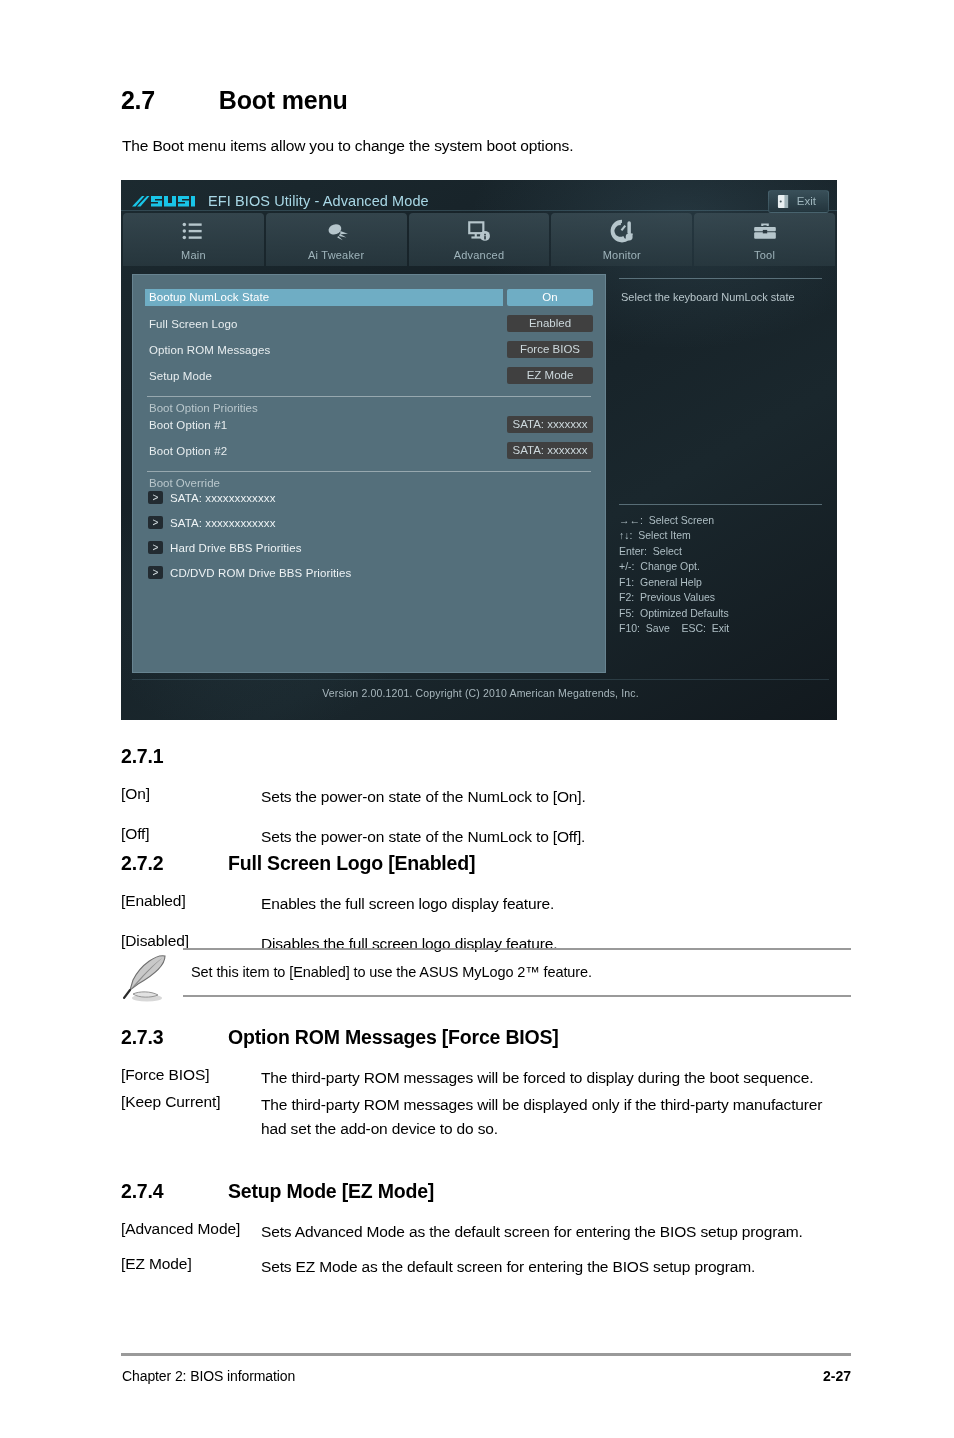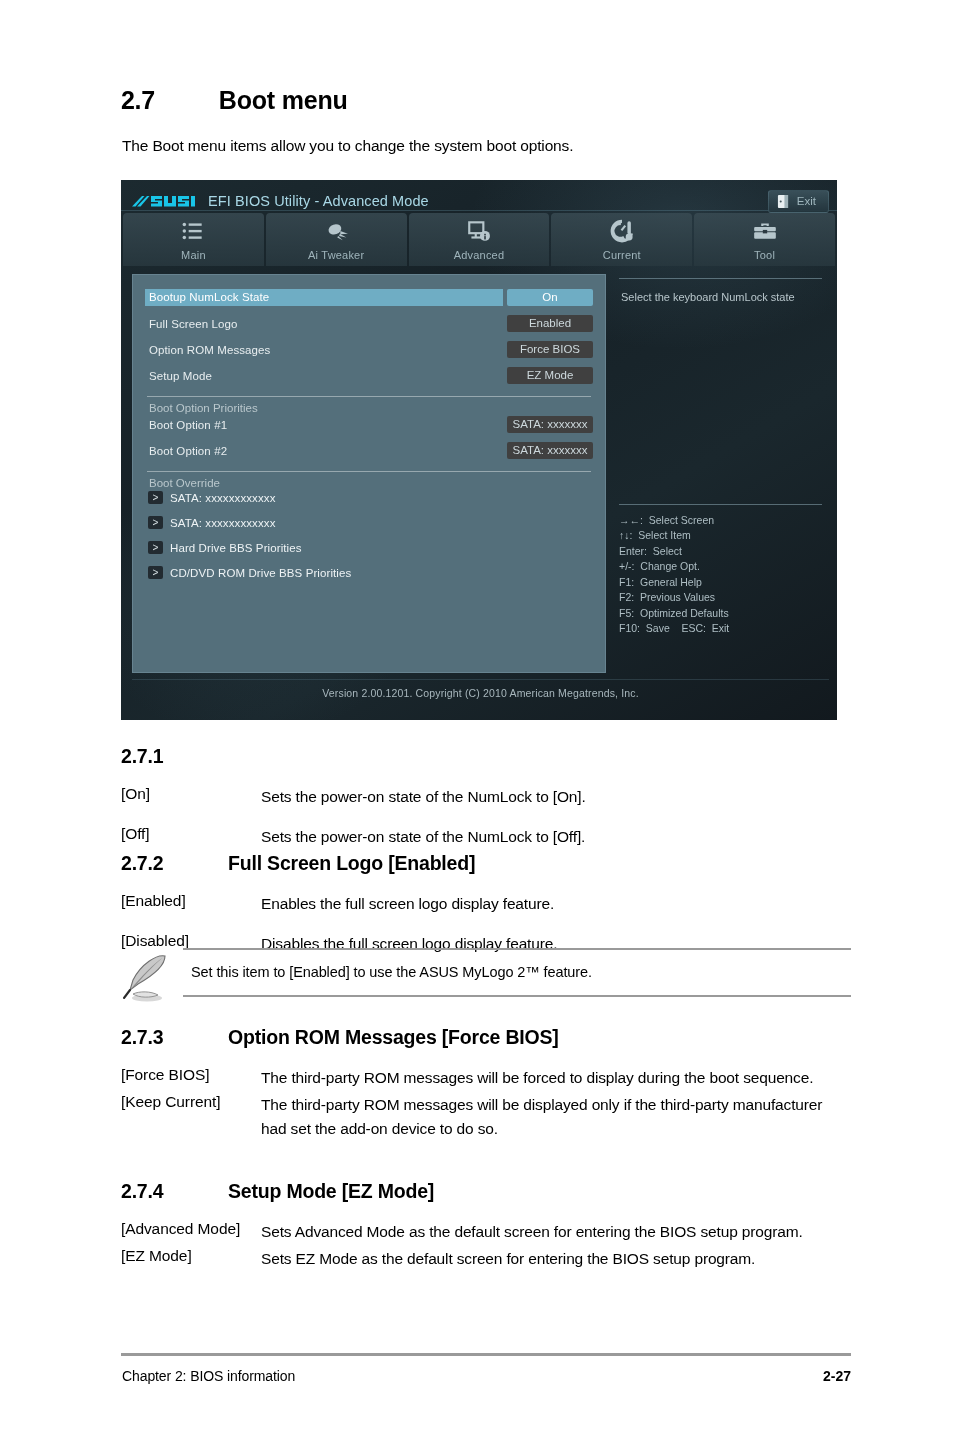--- a/index.html
+++ b/index.html
@@ -439,21 +439,21 @@
       </div>
 
       <div class="tab">
         <svg class="tab-ico" viewBox="0 0 24 24">
           <path d="M12 3 a9 9 0 1 0 0 18 a9 9 0 0 0 0 -18 z" fill="none" stroke="#b6c6cc" stroke-width="3" stroke-dasharray="40 60"></path>
           <path d="M11 5 a7 7 0 1 0 3 13" fill="none" stroke="#b6c6cc" stroke-width="3.2"></path>
           <path d="M11.5 11.5 L15 7" stroke="#b6c6cc" stroke-width="2"></path>
           <rect x="17" y="3" width="3.2" height="12" rx="1.6" fill="#b6c6cc"></rect>
           <circle cx="18.6" cy="17.6" r="3.2" fill="#b6c6cc"></circle>
         </svg>
-        <span class="tab-label">Current</span>
+        <span class="tab-label">Monitor</span>
       </div>
 
 
       <div class="tab">
         <svg class="tab-ico" viewBox="0 0 24 24">
           <g fill="#b6c6cc">
             <path d="M8.5 5 h7 v2.4 h-2 V6.6 h-3 v0.8 h-2 z"></path>
             <rect x="2" y="8.2" width="20" height="4" rx="1"></rect>
             <rect x="2" y="13.2" width="20" height="6" rx="1"></rect>
             <rect x="10" y="11" width="4" height="3.2" fill="#2c3a41"></rect>
@@ -611,21 +611,21 @@
 
   <div class="sec" style="top:1180px">
     <div class="sec-head">
       <div class="sec-num">2.7.4</div>
       <div class="sec-title">Setup Mode [EZ Mode]</div>
     </div>
     <div class="defrow">
       <div class="defkey k-w140">[Advanced Mode]</div>
       <div class="defval">Sets Advanced Mode as the default screen for entering the BIOS setup program.</div>
     </div>
-    <div class="defrow" style="margin-top:4px">
+    <div class="defrow" style="margin-top:12px">
       <div class="defkey k-w140">[EZ Mode]</div>
       <div class="defval">Sets EZ Mode as the default screen for entering the BIOS setup program.</div>
     </div>
   </div>
 
   <div class="pg-rule"></div>
   <div class="pg-left">Chapter 2: BIOS information</div>
   <div class="pg-right">2-27</div>
 
 </div>

